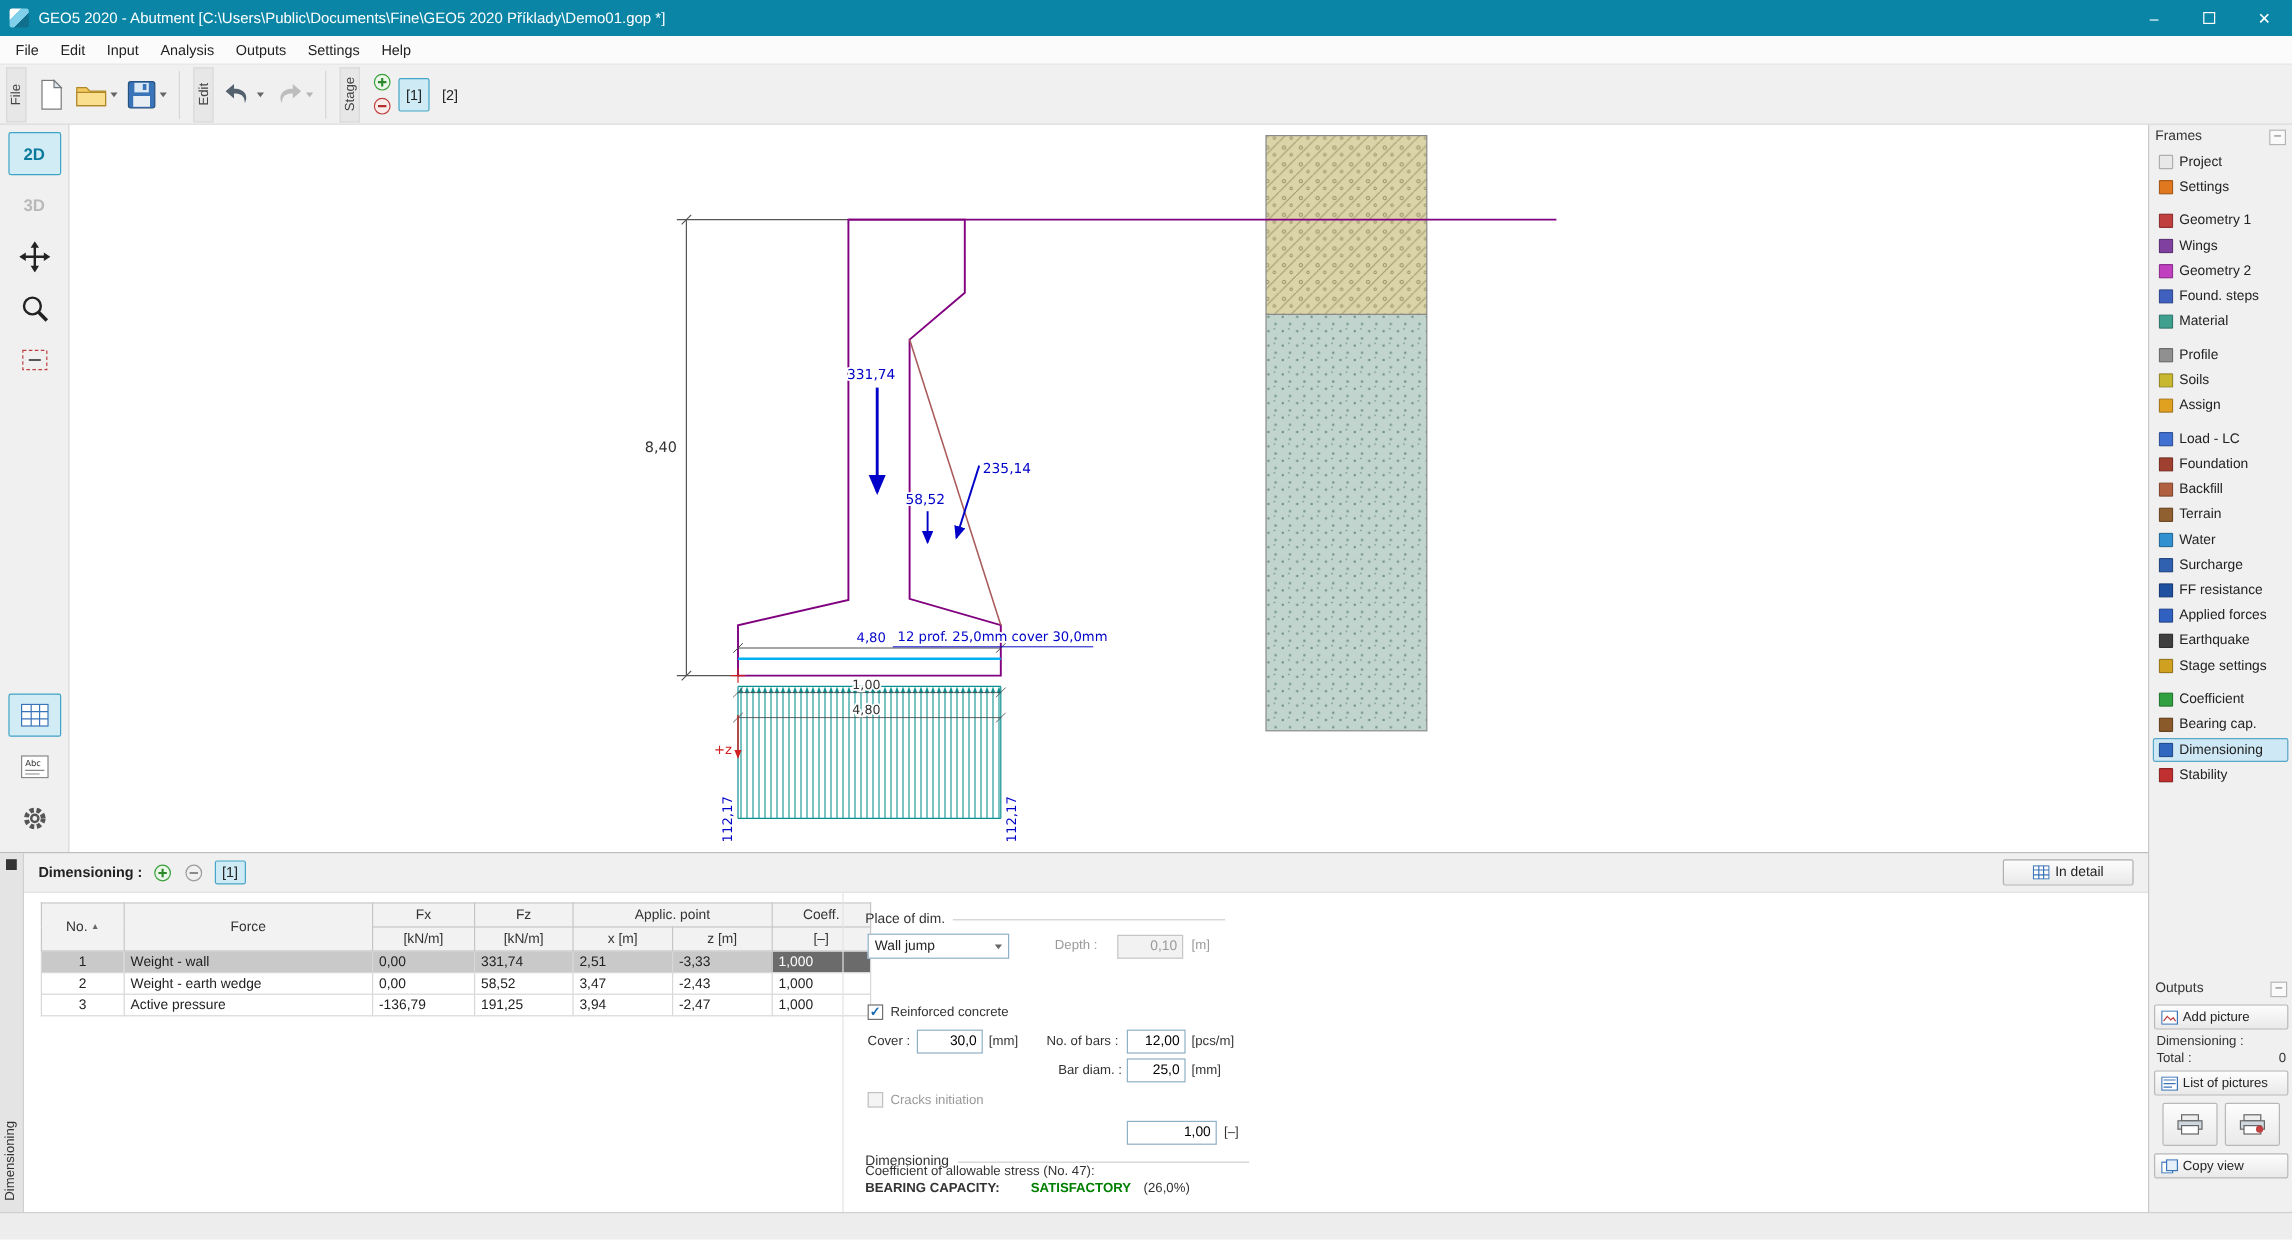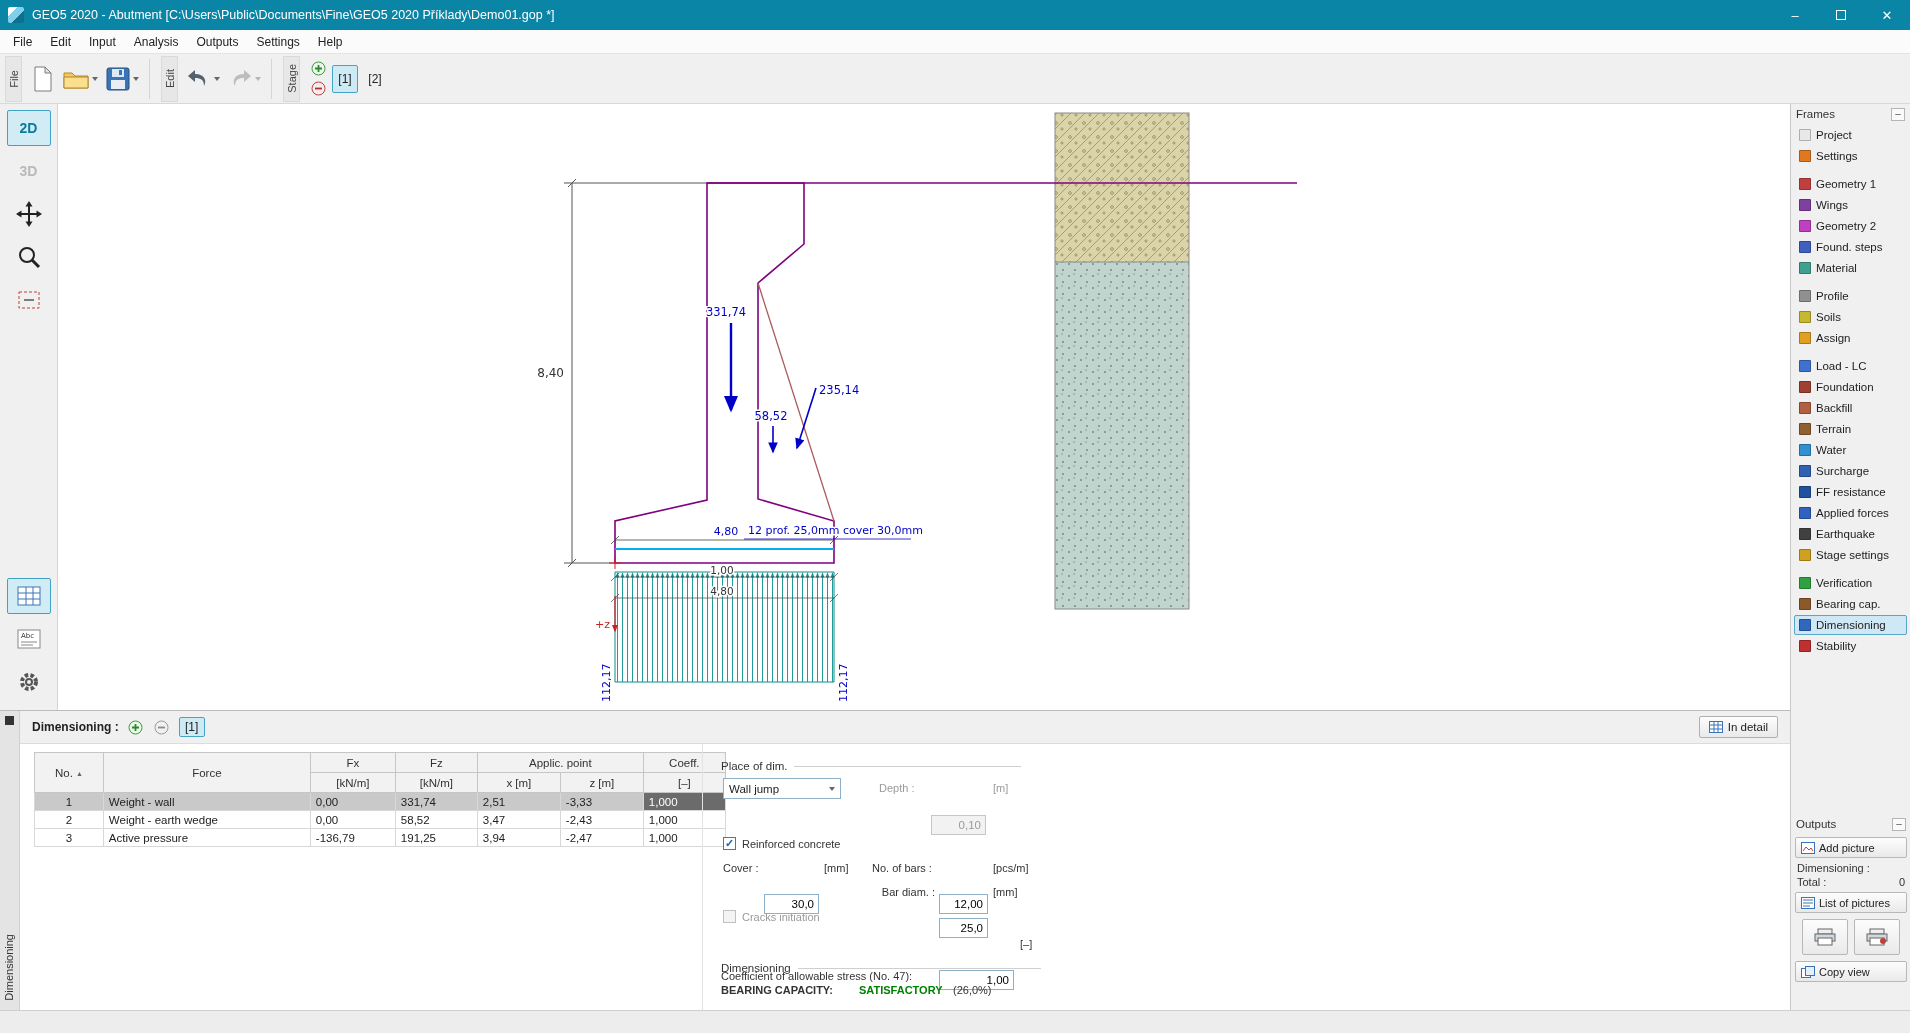--- a/index.html
+++ b/index.html
@@ -69,39 +69,39 @@
 
   
   .bottom { position:absolute; left:0; top:710px; width:1790px; height:300px; background:#f0f0f0; border-top:1px solid #bcbcbc; }
   .bp-strip { position:absolute; left:0; top:0; width:20px; height:300px; background:#e4e4e4; border-right:1px solid #d0d0d0; }
   .bp-grip { position:absolute; left:5px; top:5px; width:9px; height:9px; background:#333; }
   .bp-tab { position:absolute; left:3px; bottom:10px; font-size:11px; color:#333; }
   .bp-header { position:absolute; left:20px; top:0; right:0; height:32px; display:flex; align-items:center; padding:0 12px; gap:8px; }
   .bp-title { font-weight:bold; color:#222; }
   .sqbtn { width:18px; height:18px; display:flex; align-items:center; justify-content:center; border:1px solid transparent; border-radius:2px; }
   .antab { min-width:26px; height:20px; border:1px solid #45a5c6; background:#cdeaf5; display:flex; align-items:center; justify-content:center; font-size:12px; border-radius:2px; }
-  .indetail { margin-left:auto; display:flex; align-items:center; gap:5px; height:22px; padding:0 9px; border:1px solid #b0b0b0; background:linear-gradient(#fdfdfd,#e9e9e9); border-radius:2px; font-size:11.5px; }
+  .indetail { margin-left:auto; display:flex; align-items:center; gap:5px; height:22px; padding:0 24px; border:1px solid #b0b0b0; background:linear-gradient(#fdfdfd,#e9e9e9); border-radius:2px; font-size:11.5px; }
   .bp-content { position:absolute; left:20px; top:32px; right:0; bottom:0; background:#fff; border-top:1px solid #dcdcdc; }
 
   table.forces { border-collapse:collapse; font-size:11.5px; position:absolute; left:14px; top:8px; }
   table.forces th { background:#f2f2f2; border:1px solid #c6c6c6; font-weight:normal; height:20px; padding:0 20px; color:#333; }
   table.forces td { border:1px solid #d8d8d8; height:18px; padding:0 5px; background:#fff; }
   table.forces .num { }
   table.forces .ctr { text-align:center; }
   tr.rowsel td { background:#c9c9c9; }
   tr.rowsel td.cellsel { background:#6b6b6b; color:#fff; }
   .sort { font-size:7px; color:#666; margin-left:3px; vertical-align:middle; }
 
   .form { position:absolute; left:682px; top:0; width:480px; height:268px; border-left:1px solid #e3e3e3; }
   .form > * { position:absolute; }
   .gcap { display:flex; align-items:center; gap:7px; font-size:11.5px; color:#333; }
   .gcap::after { content:""; flex:1; border-top:1px solid #cfcfcf; }
   .flabel { font-size:11px; color:#333; white-space:nowrap; }
   .flabel.dis { color:#9a9a9a; }
-  .finput { border:1px solid #8fb0c6; height:20px; text-align:right; padding:0 4px; font-size:11.5px; font-family:"Liberation Sans",sans-serif; background:#fff;margin-top:36px; }
+  .finput { border:1px solid #8fb0c6; height:20px; text-align:right; padding:0 4px; font-size:11.5px; font-family:"Liberation Sans",sans-serif; background:#fff; }
   .finput:disabled, .finput.dis { background:#f2f2f2; color:#9a9a9a; border-color:#c6c6c6; }
   .combo { width:118px; height:21px; border:1px solid #8fb0c6; background:#fff; display:flex; align-items:center; padding:0 5px; font-size:11.5px; }
   .combo .dd { margin-left:auto; }
   .cb { width:13px; height:13px; border:1px solid #707070; background:#fff; display:inline-flex; align-items:center; justify-content:center; font-size:11px; color:#1569b0; font-weight:bold; }
   .cb.checked::after { content:"✓"; }
   .cb.dis { border-color:#c0c0c0; background:#f4f4f4; }
   .green { color:#008000; font-weight:bold; }
   .bold { font-weight:bold; }
 
   .statusstrip { position:absolute; left:0; top:1010px; width:1910px; height:23px; background:#ededed; border-top:1px solid #cfcfcf; }
@@ -438,21 +438,21 @@
     <div class="fitem">
         <span class="fi fi-earthquake"></span>
         <span>Earthquake</span>
       </div>
     <div class="fitem">
         <span class="fi fi-stageset"></span>
         <span>Stage settings</span>
       </div>
     <div class="fitem gap">
         <span class="fi fi-verification"></span>
-        <span>Verification</span>
+        <span>Coefficient</span>
       </div>
     <div class="fitem">
         <span class="fi fi-bearing"></span>
         <span>Bearing cap.</span>
       </div>
     <div class="fitem selected">
         <span class="fi fi-dimensioning"></span>
         <span>Dimensioning</span>
       </div>
     <div class="fitem">

